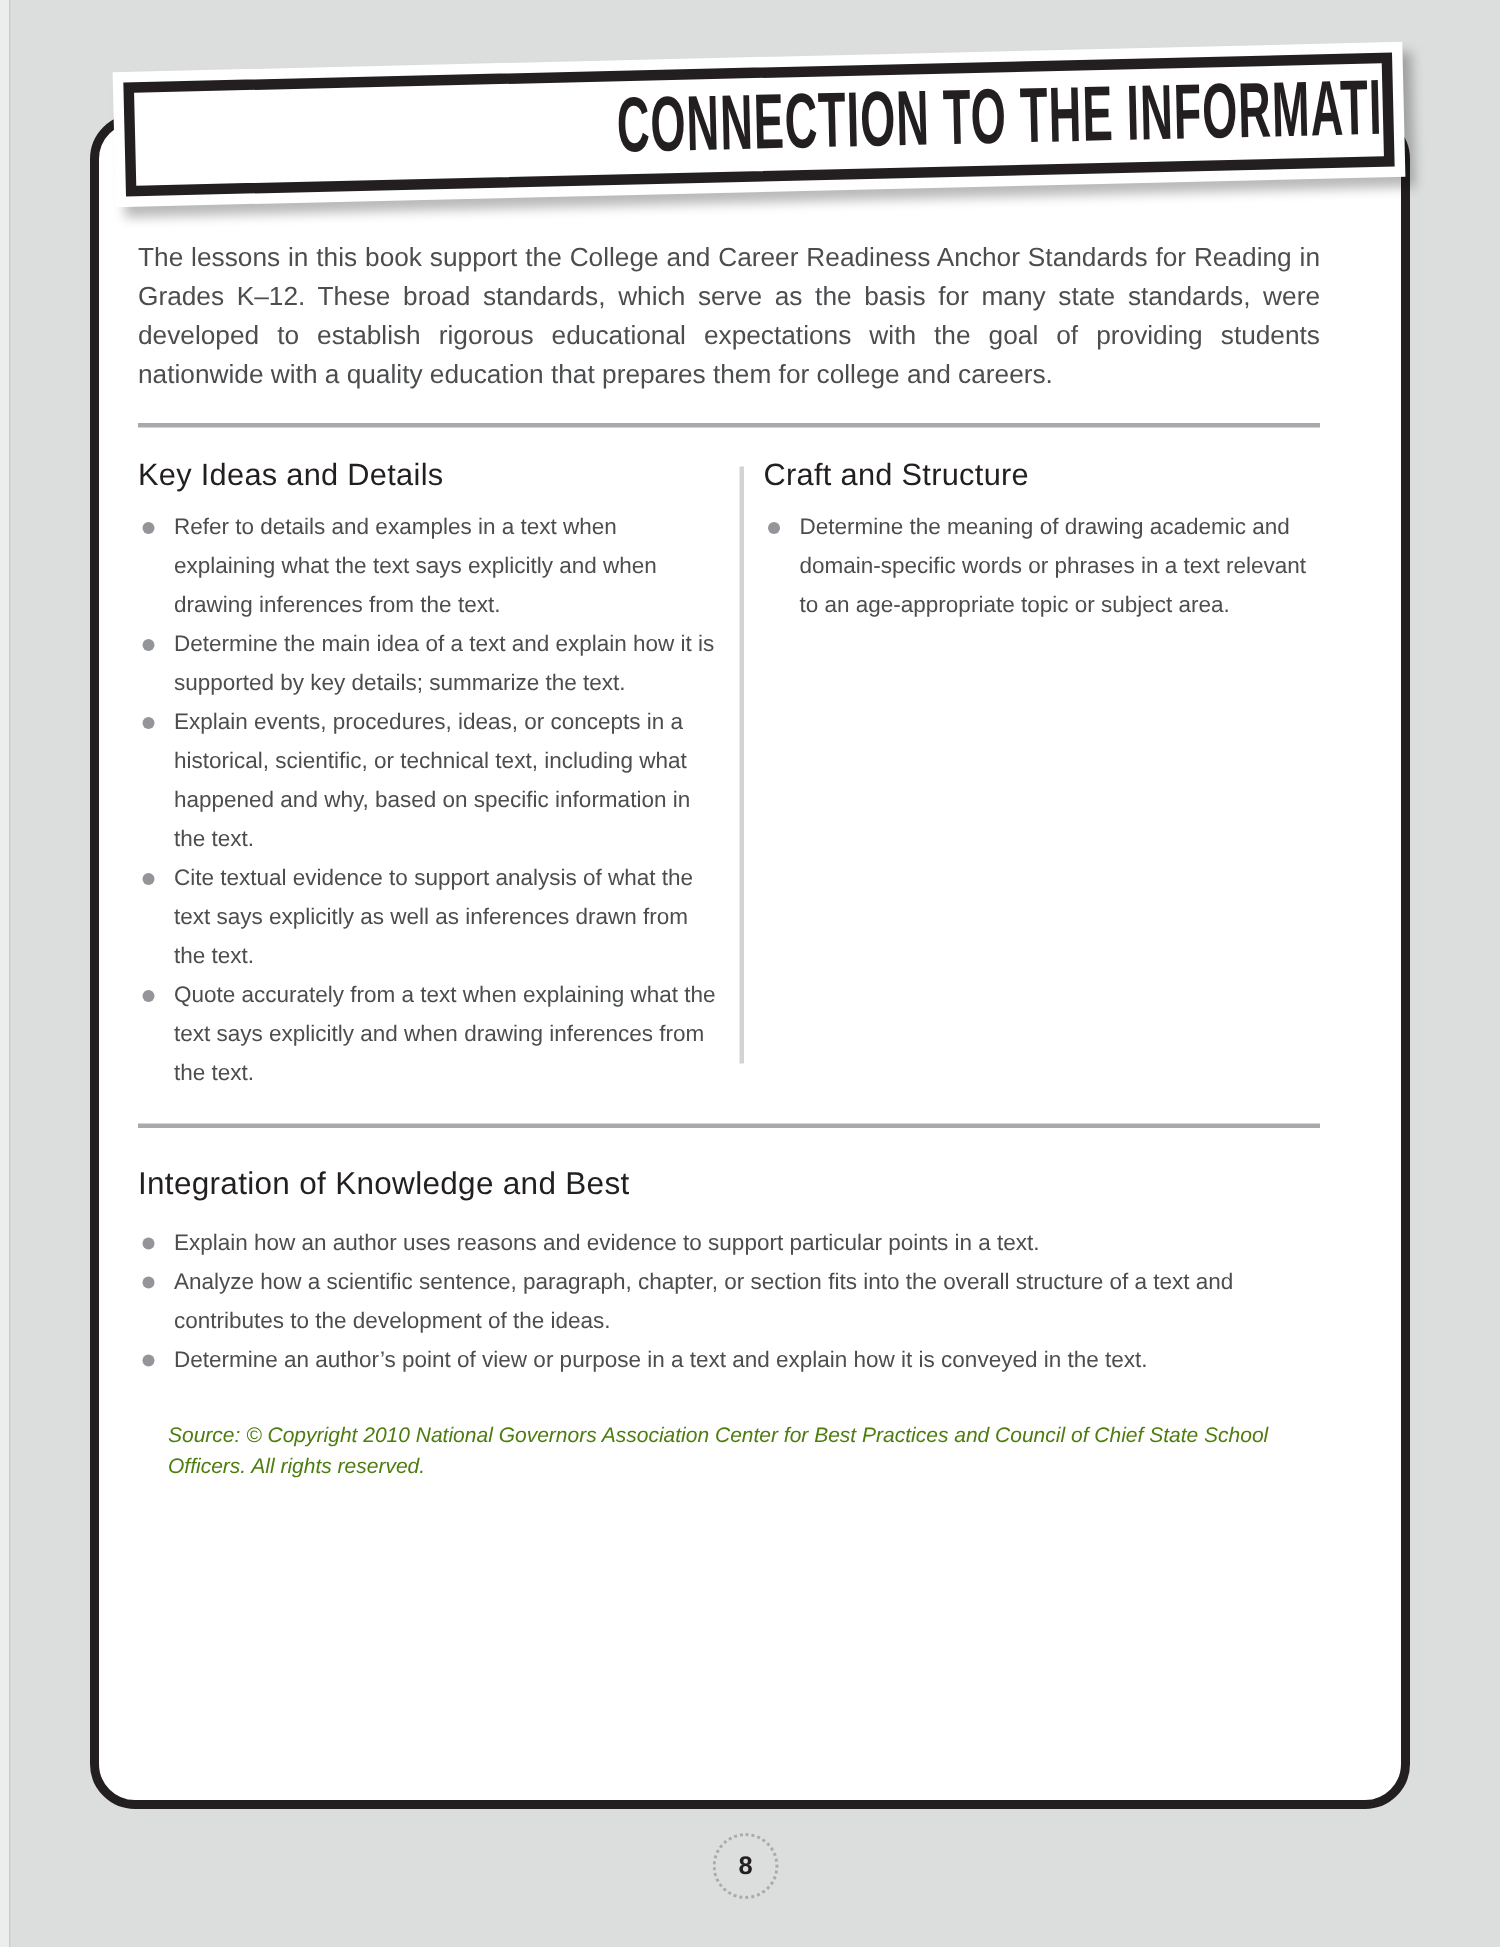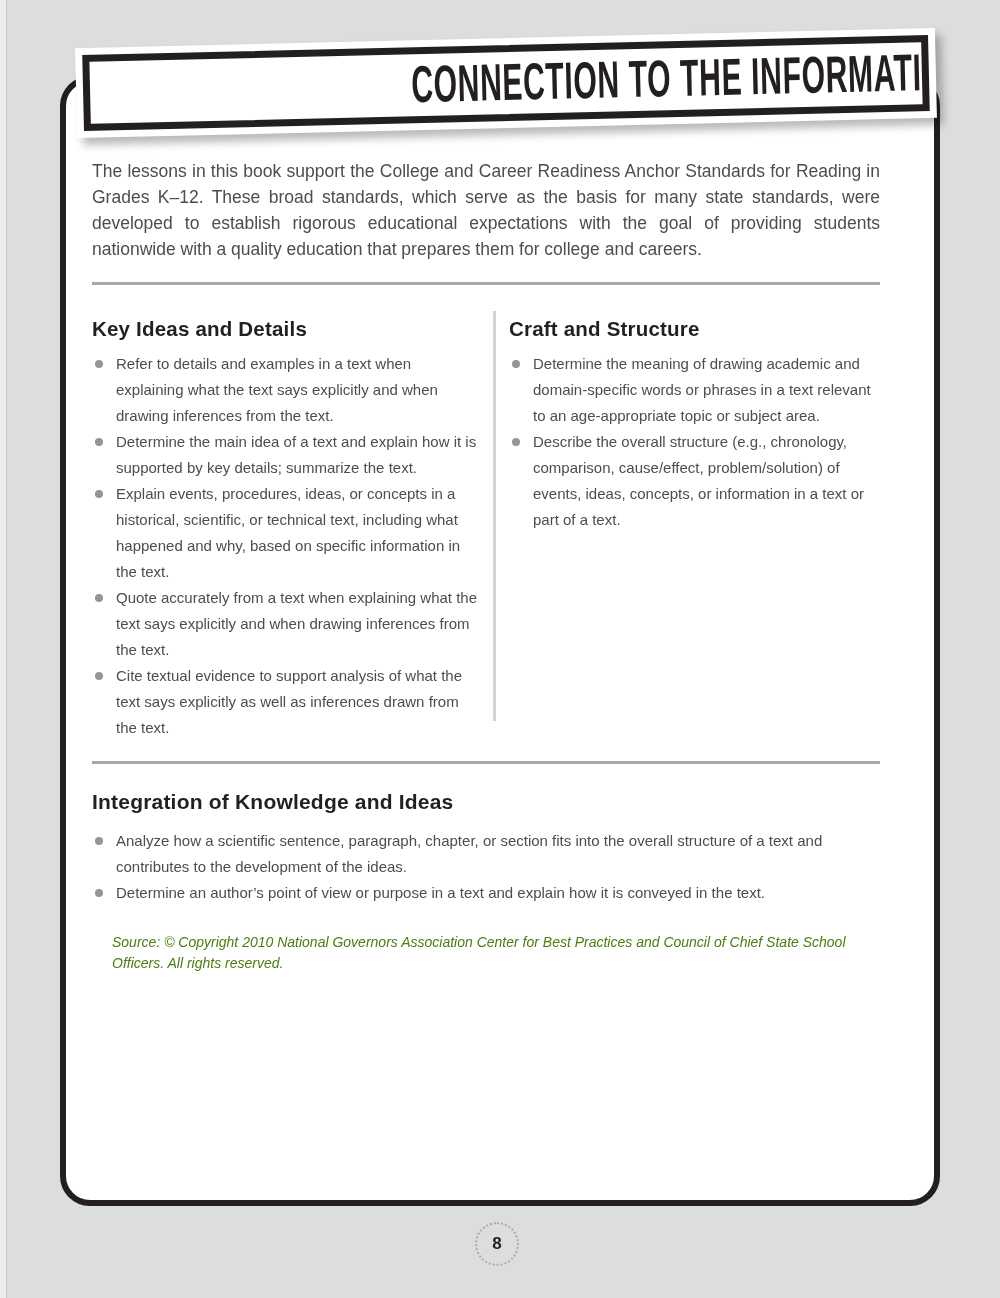--- a/index.html
+++ b/index.html
@@ -80,23 +80,23 @@
   }
   .col-left{width:388px;flex:0 0 388px;}
   .vdivider{
     width:3px;
     background:#d1d3d4;
     margin:6px 13px 20px 13px;
     flex:0 0 3px;
   }
   .col-right{flex:1;}
   .section-heading{
-    margin:12px 0 10px 0;
+    margin:0 0 10px 0;
     font-size:20.5px;
-    font-weight:bold;
+    font-weight:normal;
     color:#231f20;
     letter-spacing:0.2px;
   }
   ul.bullets{
     list-style:none;
     margin:0;padding:0;
   }
   ul.bullets li{
     position:relative;
     padding-left:24px;
@@ -155,42 +155,42 @@
     <div class="hdivider"></div>
 
     <div class="columns">
 
       <div class="col-left">
         <h2 class="section-heading">Key Ideas and Details</h2>
         <ul class="bullets">
           <li>Refer to details and examples in a text when explaining what the text says explicitly and when drawing inferences from the text.</li>
           <li>Determine the main idea of a text and explain how it is supported by key details; summarize the text.</li>
           <li>Explain events, procedures, ideas, or concepts in a historical, scientific, or technical text, including what happened and why, based on specific information in the text.</li>
+          <li>Cite textual evidence to support analysis of what the text says explicitly as well as inferences drawn from the text.</li>
           <li>Quote accurately from a text when explaining what the text says explicitly and when drawing inferences from the text.</li>
-          <li>Cite textual evidence to support analysis of what the text says explicitly as well as inferences drawn from the text.</li>
         </ul>
       </div>
 
       <div class="vdivider"></div>
 
       <div class="col-right">
         <h2 class="section-heading">Craft and Structure</h2>
         <ul class="bullets">
           <li>Determine the meaning of drawing academic and domain-specific words or phrases in a text relevant to an age-appropriate topic or subject area.</li>
-          <li>Describe the overall structure (e.g., chronology, comparison, cause/effect, problem/solution) of events, ideas, concepts, or information in a text or part of a text.</li>
         </ul>
       </div>
 
     </div>
 
     <div class="hdivider"></div>
 
     <div class="integration">
-      <h2 class="section-heading">Integration of Knowledge and Ideas</h2>
+      <h2 class="section-heading">Integration of Knowledge and Best</h2>
       <ul class="bullets">
+        <li>Explain how an author uses reasons and evidence to support particular points in a text.</li>
         <li>Analyze how a scientific sentence, paragraph, chapter, or section fits into the overall structure of a text and contributes to the development of the ideas.</li>
         <li>Determine an author’s point of view or purpose in a text and explain how it is conveyed in the text.</li>
       </ul>
     </div>
 
     <p class="source-note">Source: © Copyright 2010 National Governors Association Center for Best Practices and Council of Chief State School Officers. All rights reserved.</p>
 
   </div>
 
   <div class="page-number">8</div>

